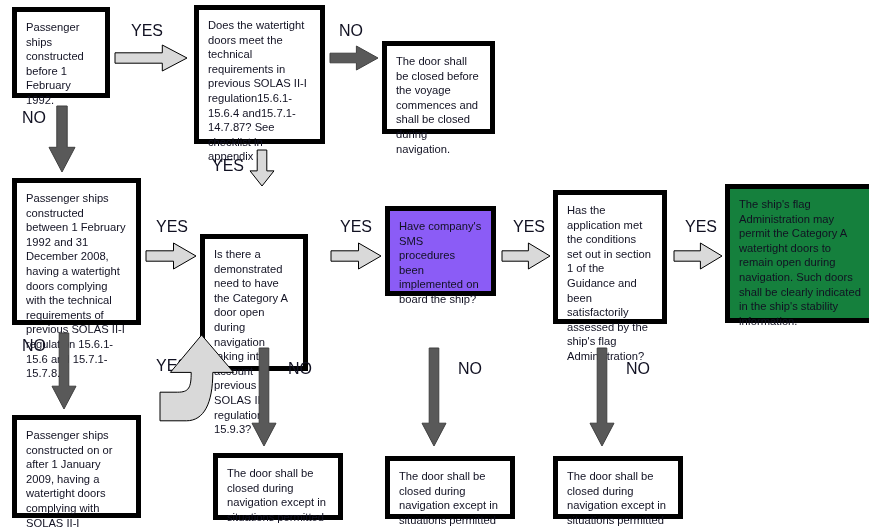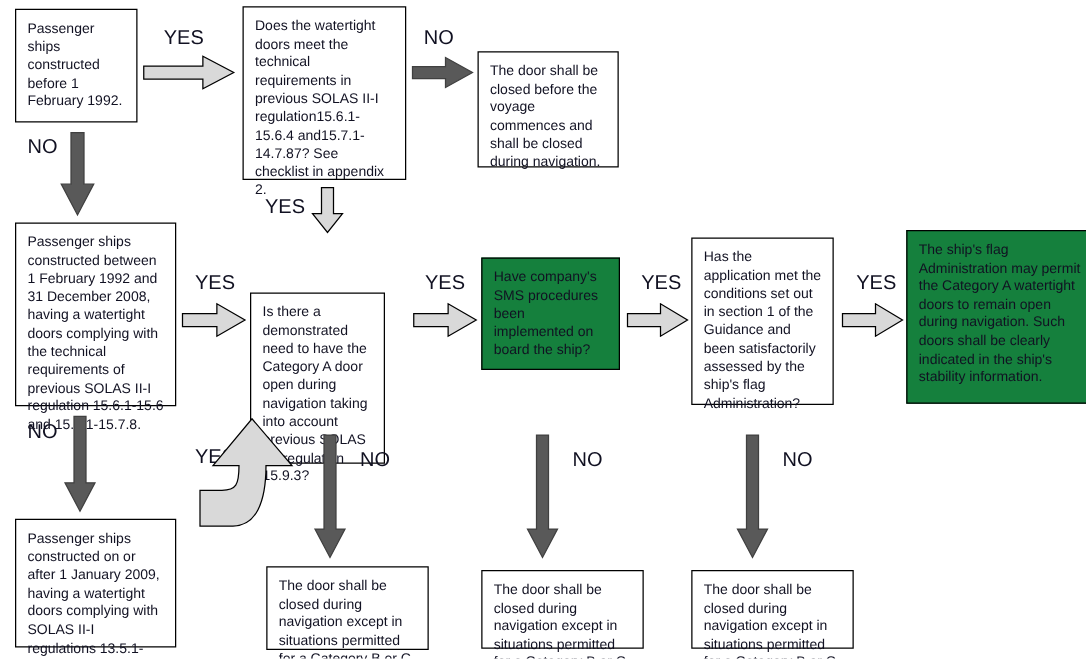--- a/index.html
+++ b/index.html
@@ -12,21 +12,21 @@
     position: relative;
     width: 869px;
     height: 527px;
     background: #ffffff;
     font-family: "Liberation Sans", sans-serif;
     overflow: hidden;
   }
   .node {
     position: absolute;
     box-sizing: border-box;
-    border: 1px solid #0f172a;
+    border: 5px solid #0f172a;
     background: #ffffff;
     color: #111122;
     font-size: 11.2px;
     line-height: 14.6px;
     padding: 8px 9px 6px 9px;
     white-space: pre-line;
   }
   .edge-label {
     position: absolute;
     font-size: 16px;
@@ -44,21 +44,21 @@
 </style>
 </head>
 <body>
 
 <div id="canvas">
     <div class="node" style="left: 12px; top: 7px; width: 98px; height: 91px; border-color: rgb(0, 0, 0); background: rgb(255, 255, 255); color: rgb(17, 17, 34);">Passenger ships constructed before 1 February 1992.</div>
     <div class="node" style="left: 194px; top: 5px; width: 131px; height: 139px; border-color: rgb(0, 0, 0); background: rgb(255, 255, 255); color: rgb(17, 17, 34);">Does the watertight doors meet the technical requirements in previous SOLAS II-I regulation15.6.1-15.6.4 and15.7.1-14.7.87? See checklist in appendix 2.</div>
     <div class="node" style="left: 382px; top: 7px; width: 113px; height: 93px; border-color: rgb(0, 0, 0); background: rgb(255, 255, 255); color: rgb(17, 17, 34); margin-top: 34px;">The door shall be closed before the voyage commences and shall be closed during navigation.</div>
     <div class="node" style="left: 12px; top: 178px; width: 129px; height: 147px; border-color: rgb(0, 0, 0); background: rgb(255, 255, 255); color: rgb(17, 17, 34);">Passenger ships constructed between 1 February 1992 and 31 December 2008, having a watertight doors complying with the technical requirements of previous SOLAS II-I regulation 15.6.1-15.6 and 15.7.1-15.7.8.</div>
     <div class="node" style="left: 200px; top: 188px; width: 108px; height: 137px; border-color: rgb(0, 0, 0); background: rgb(255, 255, 255); color: rgb(17, 17, 34); margin-top: 46px;">Is there a demonstrated need to have the Category A door open during navigation taking into account previous SOLAS II-I regulation 15.9.3?</div>
-    <div class="node" style="left: 385px; top: 206px; width: 111px; height: 90px; border-color: rgb(0, 0, 0); background: #15803d; color: rgb(17, 17, 34);">Have company's SMS procedures been implemented on board the ship?</div>
+    <div class="node" style="left: 385px; top: 206px; width: 111px; height: 90px; border-color: rgb(0, 0, 0); background: #8b5cf6; color: rgb(17, 17, 34);">Have company's SMS procedures been implemented on board the ship?</div>
     <div class="node" style="left: 553px; top: 190px; width: 114px; height: 134px; border-color: rgb(0, 0, 0); background: rgb(255, 255, 255); color: rgb(17, 17, 34);">Has the application met the conditions set out in section 1 of the Guidance and been satisfactorily assessed by the ship's flag Administration?</div>
     <div class="node" style="left: 725px; top: 184px; width: 156px; height: 139px; border-color: rgb(0, 0, 0); background: #15803d; color: rgb(17, 17, 34);">The ship's flag Administration may permit the Category A watertight doors to remain open during navigation. Such doors shall be clearly indicated in the ship's stability information.</div>
     <div class="node" style="left: 12px; top: 415px; width: 129px; height: 103px; border-color: rgb(0, 0, 0); background: rgb(255, 255, 255); color: rgb(17, 17, 34);">Passenger ships constructed on or after 1 January 2009, having a watertight doors complying with SOLAS II-I regulations 13.5.1-13.5.3, 13.6 and 13.7.1-13.7.8.</div>
     <div class="node" style="left: 213px; top: 453px; width: 130px; height: 67px; border-color: rgb(0, 0, 0); background: rgb(255, 255, 255); color: rgb(17, 17, 34);">The door shall be closed during navigation except in situations permitted for a Category B or C door according to the Guidance.</div>
     <div class="node" style="left: 385px; top: 456px; width: 130px; height: 63px; border-color: rgb(0, 0, 0); background: rgb(255, 255, 255); color: rgb(17, 17, 34);">The door shall be closed during navigation except in situations permitted for a Category B or C door according to the Guidance.</div>
     <div class="node" style="left: 553px; top: 456px; width: 130px; height: 63px; border-color: rgb(0, 0, 0); background: rgb(255, 255, 255); color: rgb(17, 17, 34);">The door shall be closed during navigation except in situations permitted for a Category B or C door according to the Guidance.</div>
     <div class="edge-label" style="left: 131px; top: 25px; color: rgb(17, 17, 34);">YES</div>
     <div class="edge-label" style="left: 22px; top: 112px; color: rgb(17, 17, 34);">NO</div>
     <div class="edge-label" style="left: 339px; top: 25px; color: rgb(17, 17, 34);">NO</div>
     <div class="edge-label" style="left: 212px; top: 160px; color: rgb(17, 17, 34);">YES</div>

